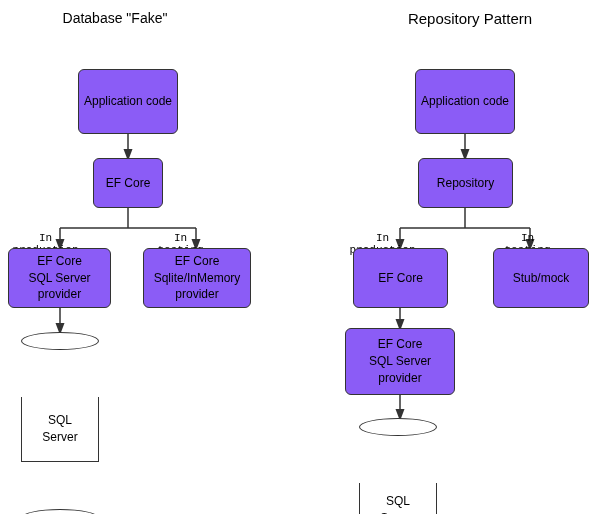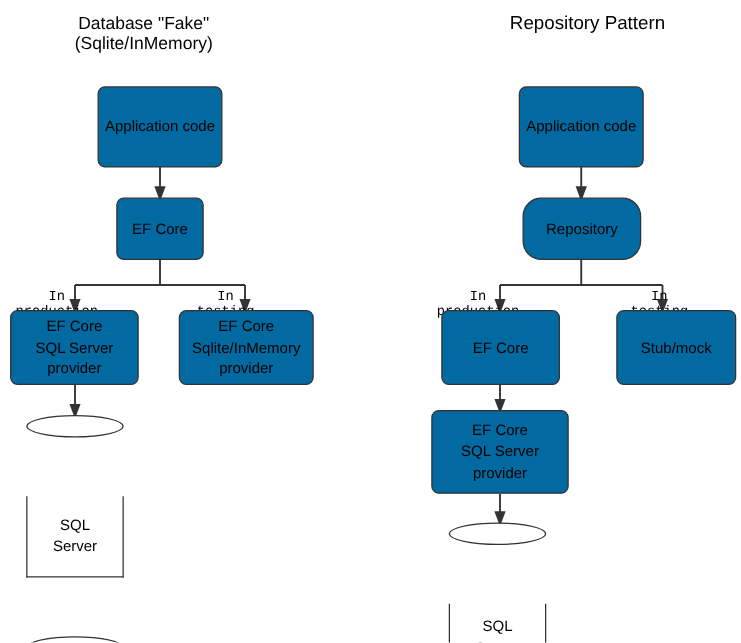--- a/index.html
+++ b/index.html
@@ -17,21 +17,21 @@
       position: relative;
       width: 100%;
       height: 100%;
     }
 
     
     .box {
       position: absolute;
       border: 1.5px solid #333;
       border-radius: 6px;
-      background: #0369a1;
+      background: #8b5cf6;
       display: flex;
       align-items: center;
       justify-content: center;
       text-align: center;
       line-height: 1.4;
     }
 
     
     .cylinder {
       position: absolute;
@@ -126,21 +126,20 @@
 
     <line x1="530" y1="228" x2="530" y2="248" stroke="#333" stroke-width="1.5" marker-end="url(#arrow)"></line>
 
     <line x1="400" y1="308" x2="400" y2="328" stroke="#333" stroke-width="1.5" marker-end="url(#arrow)"></line>
 
     <line x1="400" y1="395" x2="400" y2="418" stroke="#333" stroke-width="1.5" marker-end="url(#arrow)"></line>
   </svg>
 
   <div class="title" style="left: 30px; top: 10px; width: 170px;">
     <span>Database "Fake"</span><br>
-    <span>(Sqlite/InMemory)</span>
   </div>
 
   <div class="box" style="left: 78px; top: 69px; width: 100px; height: 65px;">
     <span>Application code</span>
   </div>
 
   <div class="box" style="left: 93px; top: 158px; width: 70px; height: 50px;">
     <span>EF Core</span>
   </div>
 
@@ -174,21 +173,21 @@
   </div>
 
   <div class="title" style="left: 370px; top: 10px; width: 200px; font-size:15px;">
     <span>Repository Pattern</span>
   </div>
 
   <div class="box" style="left: 415px; top: 69px; width: 100px; height: 65px;">
     <span>Application code</span>
   </div>
 
-  <div class="box" style="left: 418px; top: 158px; width: 95px; height: 50px; border-radius: 15px;">
+  <div class="box" style="left: 418px; top: 158px; width: 95px; height: 50px;">
     <span>Repository</span>
   </div>
 
   <div class="label" style="left: 345px; top: 232px; width: 75px;">
     <span>In production</span>
   </div>
 
   <div class="label" style="left: 495px; top: 232px; width: 65px;">
     <span>In testing</span>
   </div>

